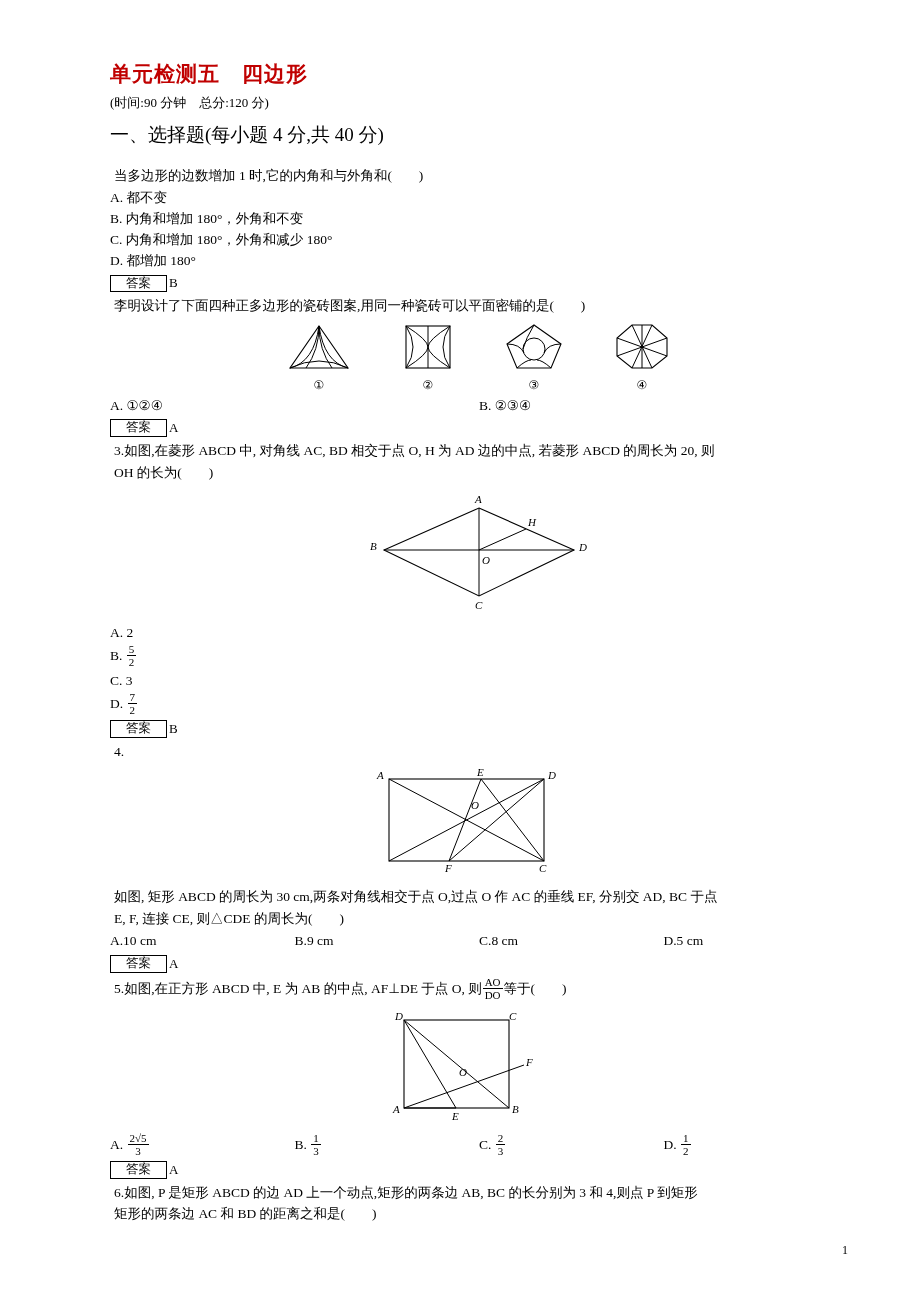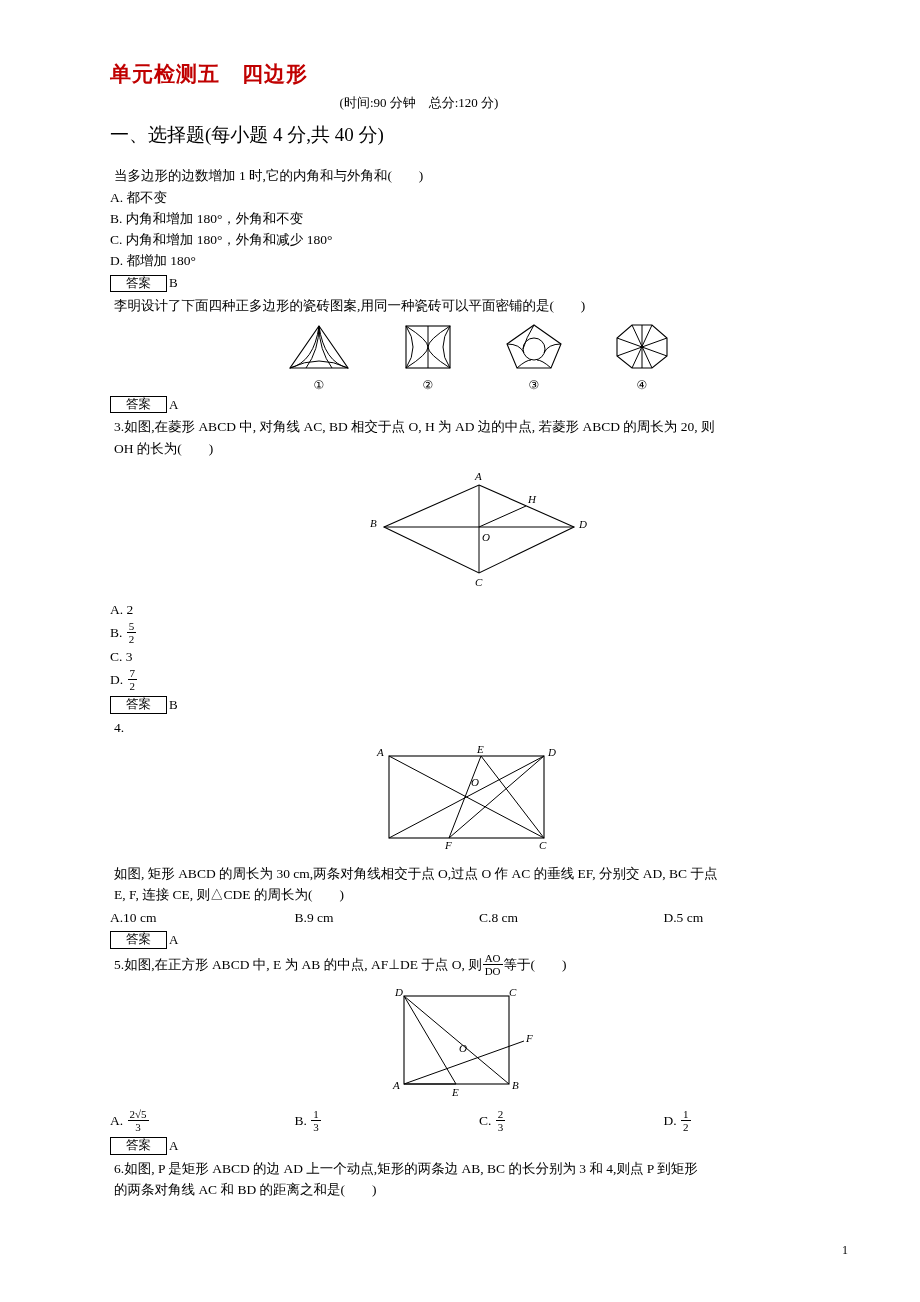--- a/index.html
+++ b/index.html
@@ -23,21 +23,21 @@
   }
   .doc-title {
     color: #c00000;
     font-weight: bold;
     font-size: 21px;
     letter-spacing: 1px;
     margin: 0 0 6px 0;
     font-family: "Liberation Sans", sans-serif;
   }
   .subtitle {
-    text-align: center;
+    text-align: left;
     font-size: 13px;
     margin: 0 0 10px 0;
     padding-right: 120px;
   }
   .section-head {
     font-size: 19px;
     margin: 6px 0 18px 0;
   }
   .q {
     font-size: 13.5px;
@@ -165,20 +165,24 @@
         <line x1="20" y1="3" x2="40" y2="46" stroke="#000" stroke-width="1"></line>
         <line x1="40" y1="3" x2="20" y2="46" stroke="#000" stroke-width="1"></line>
         <line x1="5" y1="16" x2="55" y2="34" stroke="#000" stroke-width="1"></line>
         <line x1="5" y1="34" x2="55" y2="16" stroke="#000" stroke-width="1"></line>
         <line x1="30" y1="3" x2="30" y2="46" stroke="#000" stroke-width="1"></line>
       </svg>
       <div class="lab">④</div>
     </div>
   </div>
 
+  <div class="opt-row w2">
+    <span>A. ①②④</span>
+    <span>B. ②③④</span>
+  </div>
   <div class="ans">
     <span class="box">答案</span>
     <span class="val">A</span>
   </div>
 
   <div class="q"><span>3.</span><span>如图,在菱形 ABCD 中, 对角线 AC, BD 相交于点 O, H 为 AD 边的中点, 若菱形 ABCD 的周长为 20, 则</span></div>
   <div class="q">OH 的长为(　　)</div>
 
   <div class="fig">
     <svg width="290" height="125" viewBox="0 0 290 125">
@@ -301,16 +305,16 @@
         <span class="den">2</span>
       </span>
     </span>
   </div>
   <div class="ans">
     <span class="box">答案</span>
     <span class="val">A</span>
   </div>
 
   <div class="q"><span>6.</span><span>如图, P 是矩形 ABCD 的边 AD 上一个动点,矩形的两条边 AB, BC 的长分别为 3 和 4,则点 P 到矩形</span></div>
-  <div class="q">的两条对角线 AC 和 BD 的距离之和是(　　)</div>
+  <div class="q">矩形的两条边 AC 和 BD 的距离之和是(　　)</div>
 
   <div class="pagenum">1</div>
 </div>
 
 </body></html>

